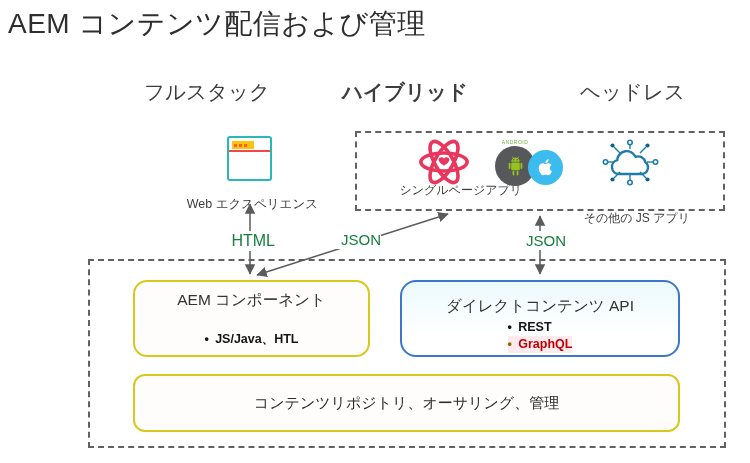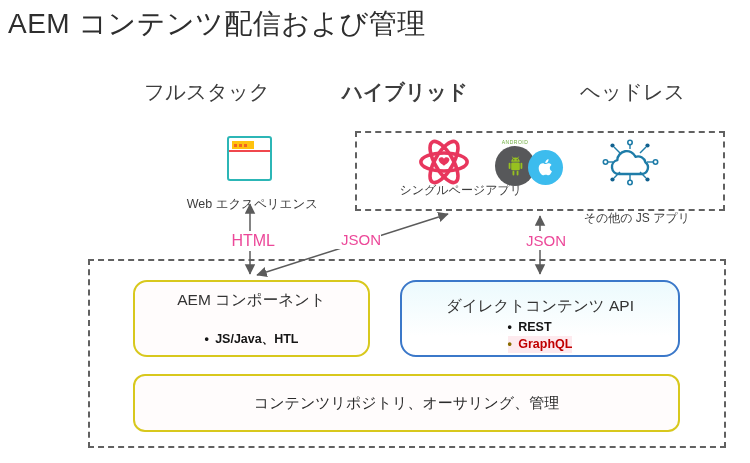--- a/index.html
+++ b/index.html
@@ -36,21 +36,21 @@
   .android-circle{left:495px;top:146px;width:40px;height:40px;border-radius:50%;background:#57585a;
     display:flex;align-items:center;justify-content:center;z-index:1;}
   .apple-circle{left:528px;top:150px;width:35px;height:35px;border-radius:50%;background:#3cbcee;
     display:flex;align-items:center;justify-content:center;z-index:2;}
   .mobile-label{left:485px;top:183px;width:90px;font-size:12px;color:#3d3d3d;white-space:nowrap;}
 
   .icon-cloud{left:596px;top:136px;width:68px;height:52px;}
   .other-label{left:578px;top:182px;width:112px;font-size:12px;color:#3d3d3d;white-space:nowrap;margin-top:28px;}
 
   
-  .conn-label{background:#fff;font-size:16px;color:#ec4899;z-index:5;white-space:nowrap;padding:1px 0;}
+  .conn-label{background:#fff;font-size:16px;color:#15803d;z-index:5;white-space:nowrap;padding:1px 0;}
   .lbl-html{left:223px;top:231px;width:52px;}
   .lbl-json-spa{left:331px;top:230px;width:50px;font-size:15px;}
   .lbl-json-api{left:514px;top:231px;width:52px;font-size:15px;}
 
   svg.connectors{position:absolute;left:0;top:0;z-index:4;pointer-events:none;}
 
   
   .box{box-sizing:border-box;background:#fffcfc;z-index:3;}
   .box-components{left:133px;top:280px;width:237px;height:77px;border:2.5px solid #d8c81d;border-radius:14px;
     display:flex;flex-direction:column;align-items:center;justify-content:center;gap:18px;}

